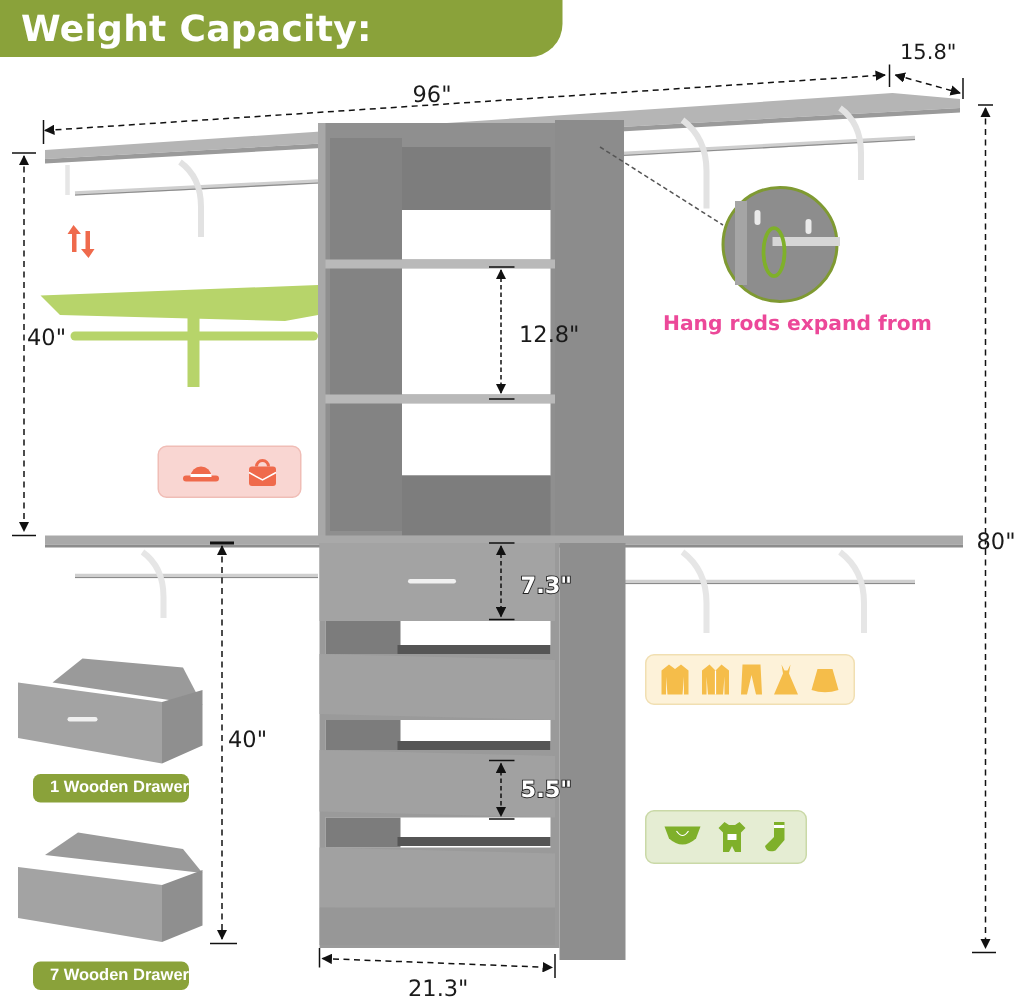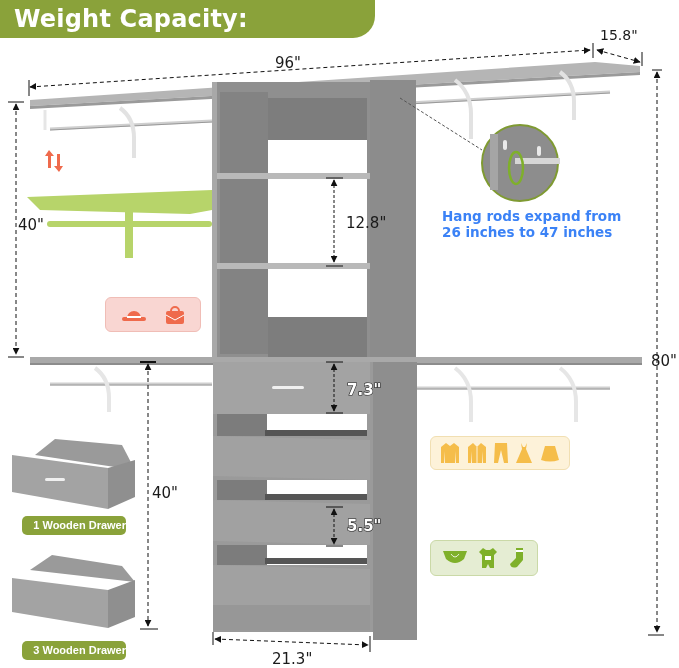--- a/index.html
+++ b/index.html
@@ -15,21 +15,21 @@
   }
 
   .dim-label { font-size: 15px; color: #1a1a1a; font-family: "DejaVu Sans", sans-serif; }
   .dim-label.sm { font-size: 14px; }
   .dim-label.outline { color: #fff; -webkit-text-stroke: 1.2px #222; font-weight: bold; font-size: 15px; paint-order: stroke fill; }
 
   svg.overlay { position: absolute; left: 0; top: 0; width: 679px; height: 668px; }
 
   .pill { border-radius: 5px; color: #fff; font-weight: bold; font-size: 11px; text-align: right; line-height: 19px; background: #8aa23a; font-family: "Liberation Sans", sans-serif; }
 
-  .callout-text { color: #3b82f6; font-weight: bold; font-size: 13.5px; line-height: 16px; font-family: "DejaVu Sans", sans-serif; }
+  .callout-text { color: #ec4899; font-weight: bold; font-size: 13.5px; line-height: 16px; font-family: "DejaVu Sans", sans-serif; }
 
   .icon-box { border-radius: 6px; display: flex; align-items: center; justify-content: space-around; padding: 0 6px; }
   .icon-box.pink { background: #f9d6d2; border: 1px solid #f0bdb6; }
   .icon-box.yellow { background: #fdf2d9; border: 1px solid #f1dfb2; }
   .icon-box.green { background: #e5edd3; border: 1px solid #cad9a7; }
 </style>
 </head>
 <body>
 
 <div class="abs banner">Weight Capacity: 1000LBS</div>
@@ -191,25 +191,24 @@
 <div class="abs dim-label" style="left:18px; top:216px;">40"</div>
 <div class="abs dim-label" style="left:152px; top:484px;">40"</div>
 <div class="abs dim-label" style="left:651px; top:352px;">80"</div>
 <div class="abs dim-label" style="left:346px; top:214px;">12.8"</div>
 <div class="abs dim-label outline" style="left:347px; top:381px;">7.3"</div>
 <div class="abs dim-label outline" style="left:347px; top:517px;">5.5"</div>
 <div class="abs dim-label" style="left:272px; top:650px;">21.3"</div>
 
 <div class="abs callout-text" style="left:442px; top:208px;">
   <div>Hang rods expand from</div>
-  <div>26 inches to 47 inches</div>
 </div>
 
 <div class="abs pill" style="left:22px; top:516px; width:104px; height:19px;">1 Wooden Drawer</div>
-<div class="abs pill" style="left:22px; top:641px; width:104px; height:19px;">3 Wooden Drawer</div>
+<div class="abs pill" style="left:22px; top:641px; width:104px; height:19px;">7 Wooden Drawer</div>
 
 <div class="abs icon-box pink" style="left:105px; top:297px; width:96px; height:35px;">
   <svg width="26" height="18" viewBox="0 0 26 18">
     <path d="M6,12 a7,7 0 0 1 14,0 z" fill="#ef6a4c"></path>
     <rect x="1" y="11" width="24" height="4" rx="2" fill="#ef6a4c"></rect>
     <rect x="6" y="10" width="14" height="2" fill="#fff"></rect>
   </svg>
   <svg width="22" height="22" viewBox="0 0 22 22">
     <path d="M7,7 a4,4 0 0 1 8,0" fill="none" stroke="#ef6a4c" stroke-width="2"></path>
     <rect x="2" y="7" width="18" height="13" rx="2" fill="#ef6a4c"></rect>

